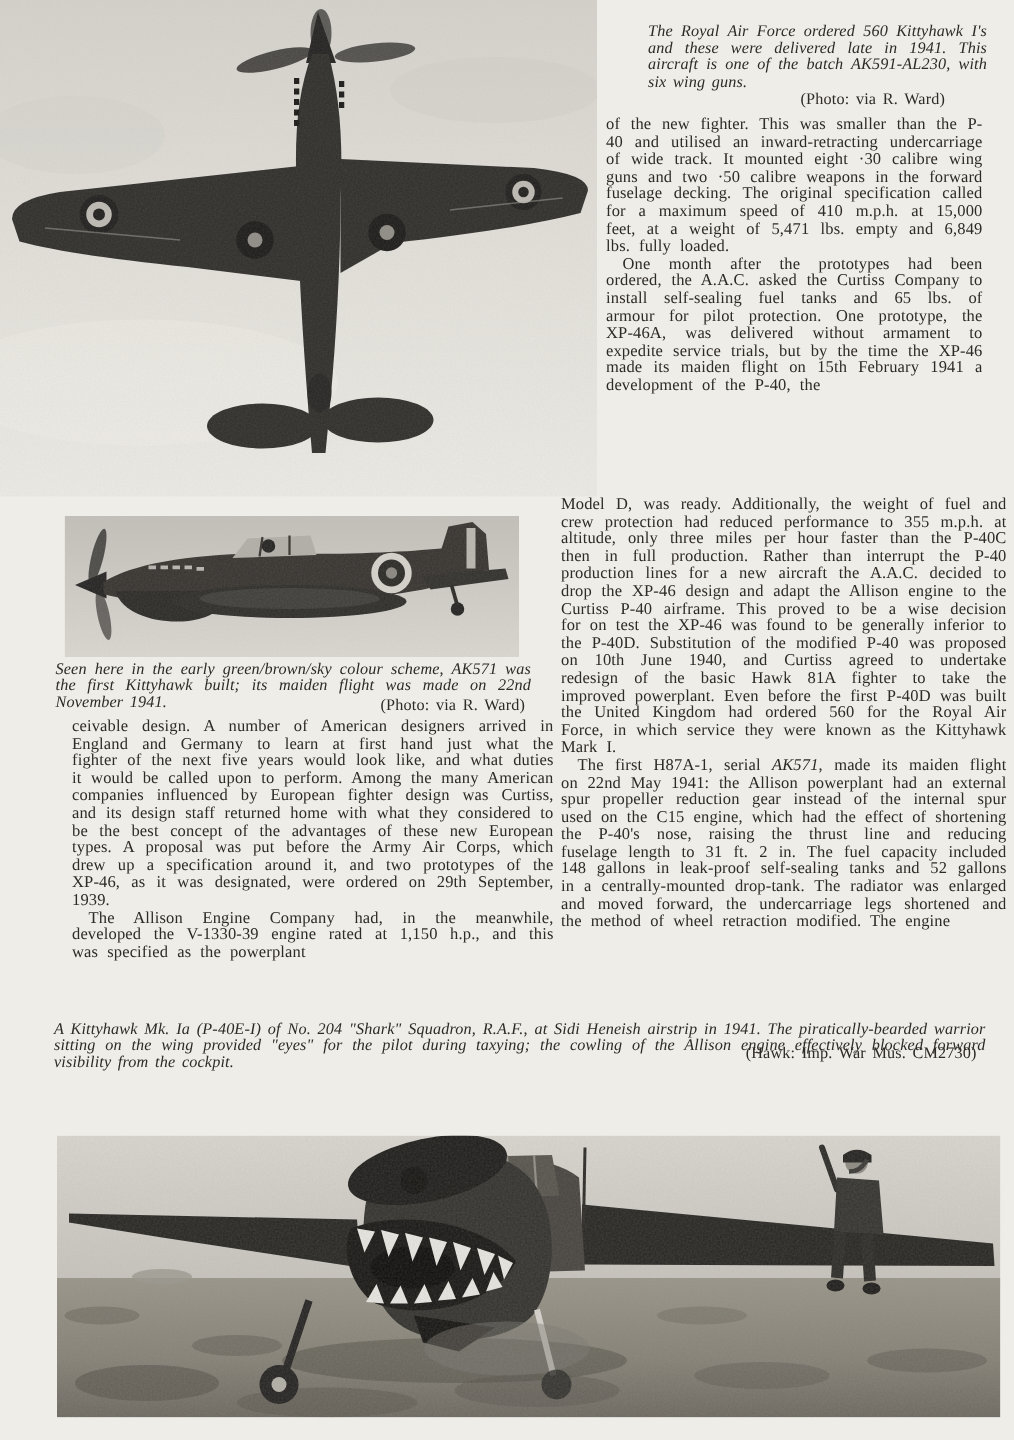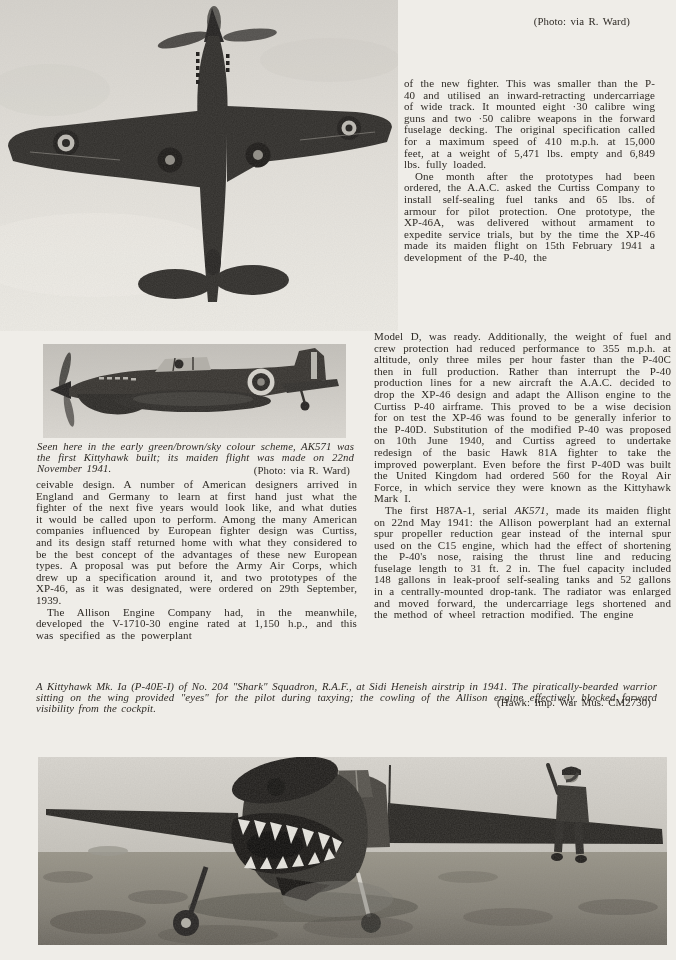--- a/index.html
+++ b/index.html
@@ -85,20 +85,21 @@
         <circle cx="258" cy="155" r="12.5" fill="#1c1a18"></circle>
         <circle cx="258" cy="155" r="5" fill="#8f8c85"></circle>
       </g>
       <line x1="30" y1="152" x2="120" y2="160" stroke="#a9a59e" stroke-width="1" opacity="0.5"></line>
       <line x1="300" y1="140" x2="375" y2="132" stroke="#a9a59e" stroke-width="1" opacity="0.5"></line>
       <rect x="0" y="0" width="398" height="331" filter="url(#g1)"></rect>
     </svg>
   </figure>
 
   <div class="caption caption-topright" style="left:432px;top:16px;width:226px;">
+    <span>The Royal Air Force ordered 560 Kittyhawk I's and these were delivered late in 1941. This aircraft is one of the batch AK591-AL230, with six wing guns.</span>
     <span class="credit">(Photo: via R. Ward)</span>
   </div>
 
   <div class="body-text" style="left:404px;top:78px;width:251px;height:253px;overflow:hidden;">
     <p>of the new fighter.  This was smaller than the P-40 and utilised an inward-retracting undercarriage of wide track.  It mounted eight ·30 calibre wing guns and two ·50 calibre weapons in the forward fuselage decking.  The original specification called for a maximum speed of 410 m.p.h. at 15,000 feet, at a weight of 5,471 lbs. empty and 6,849 lbs. fully loaded.</p>
     <p class="indent">One month after the prototypes had been ordered, the A.A.C. asked the Curtiss Company to install self-sealing fuel tanks and 65 lbs. of armour for pilot protection.  One prototype, the XP-46A, was delivered without armament to expedite service trials, but by the time the XP-46 made its maiden flight on 15th February 1941 a development of the P-40, the</p>
   </div>
 
   <div class="body-text" style="left:374px;top:331px;width:297px;height:316px;overflow:hidden;">
     <p>Model D, was ready.   Additionally, the weight of fuel and crew protection had reduced performance to 355 m.p.h. at altitude, only three miles per hour faster than the P-40C then in full production.  Rather than interrupt the P-40 production lines for a new aircraft the A.A.C. decided to drop the XP-46 design and adapt the Allison engine to the Curtiss P-40 airframe. This proved to be a wise decision for on test the XP-46 was found to be generally inferior to the P-40D.  Substitution of the modified P-40 was proposed on 10th June 1940, and Curtiss agreed to undertake redesign of the basic Hawk 81A fighter to take the improved powerplant.  Even before the first P-40D was built the United Kingdom had ordered 560 for the Royal Air Force, in which service they were known as the Kittyhawk Mark I.</p>
@@ -156,23 +157,23 @@
       </g>
       <rect x="0" y="0" width="303" height="94" filter="url(#g2)"></rect>
     </svg>
   </figure>
 
   <div class="caption" style="left:37px;top:441px;width:317px;height:35px;">
     <span>Seen here in the early green/brown/sky colour scheme, AK571 was the first Kittyhawk built; its maiden flight was made on 22nd November 1941.</span>
     <span class="credit credit-abs">(Photo: via R. Ward)</span>
   </div>
 
-  <div class="body-text" style="left:36px;top:479px;width:321px;height:200px;overflow:hidden;">
+  <div class="body-text" style="left:48px;top:479px;width:321px;height:200px;overflow:hidden;">
     <p>ceivable design.  A number of American designers arrived in England and Germany to learn at first hand just what the fighter of the next five years would look like, and what duties it would be called upon to perform.  Among the many American companies influenced by European fighter design was Curtiss, and its design staff returned home with what they considered to be the best concept of the advantages of these new European types.  A proposal was put before the Army Air Corps, which drew up a specification around it, and two prototypes of the XP-46, as it was designated, were ordered on 29th September, 1939.</p>
-    <p class="indent">The Allison Engine Company had, in the meanwhile, developed the V-1710-30 engine rated at 1,150 h.p., and this was specified as the powerplant</p>
+    <p class="indent">The Allison Engine Company had, in the meanwhile, developed the V-1330-39 engine rated at 1,150 h.p., and this was specified as the powerplant</p>
   </div>
 
   <div class="caption caption-bottom" style="left:36px;top:681px;width:621px;height:36px;">
     <span>A Kittyhawk Mk. Ia (P-40E-I) of No. 204 "Shark" Squadron, R.A.F., at Sidi Heneish airstrip in 1941.  The piratically-bearded warrior sitting on the wing provided "eyes" for the pilot during taxying; the cowling of the Allison engine effectively blocked forward visibility from the cockpit.</span>
     <span class="credit credit-abs">(Hawk: Imp. War Mus. CM2730)</span>
   </div>
 
   <figure class="photo" style="left:38px;top:757px;width:629px;height:188px;">
     <svg viewBox="0 0 629 188" width="629" height="188">
       <defs>

